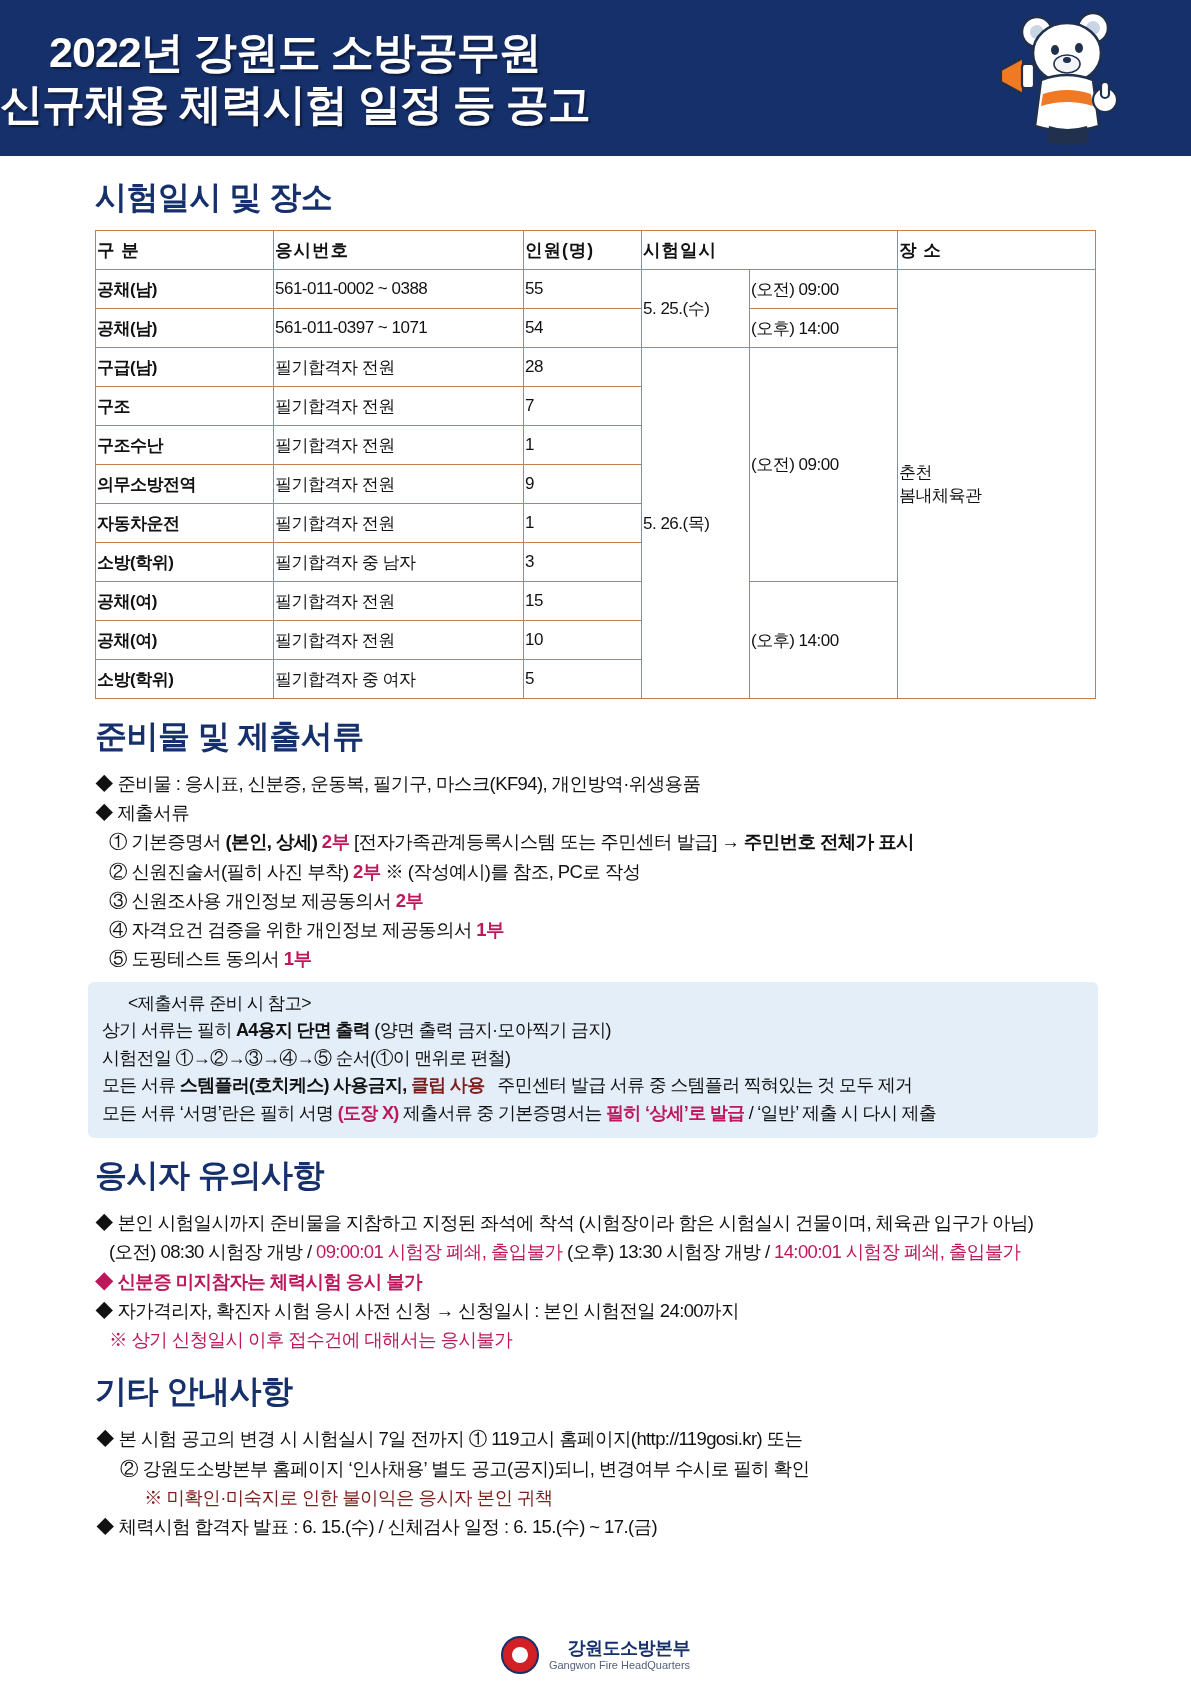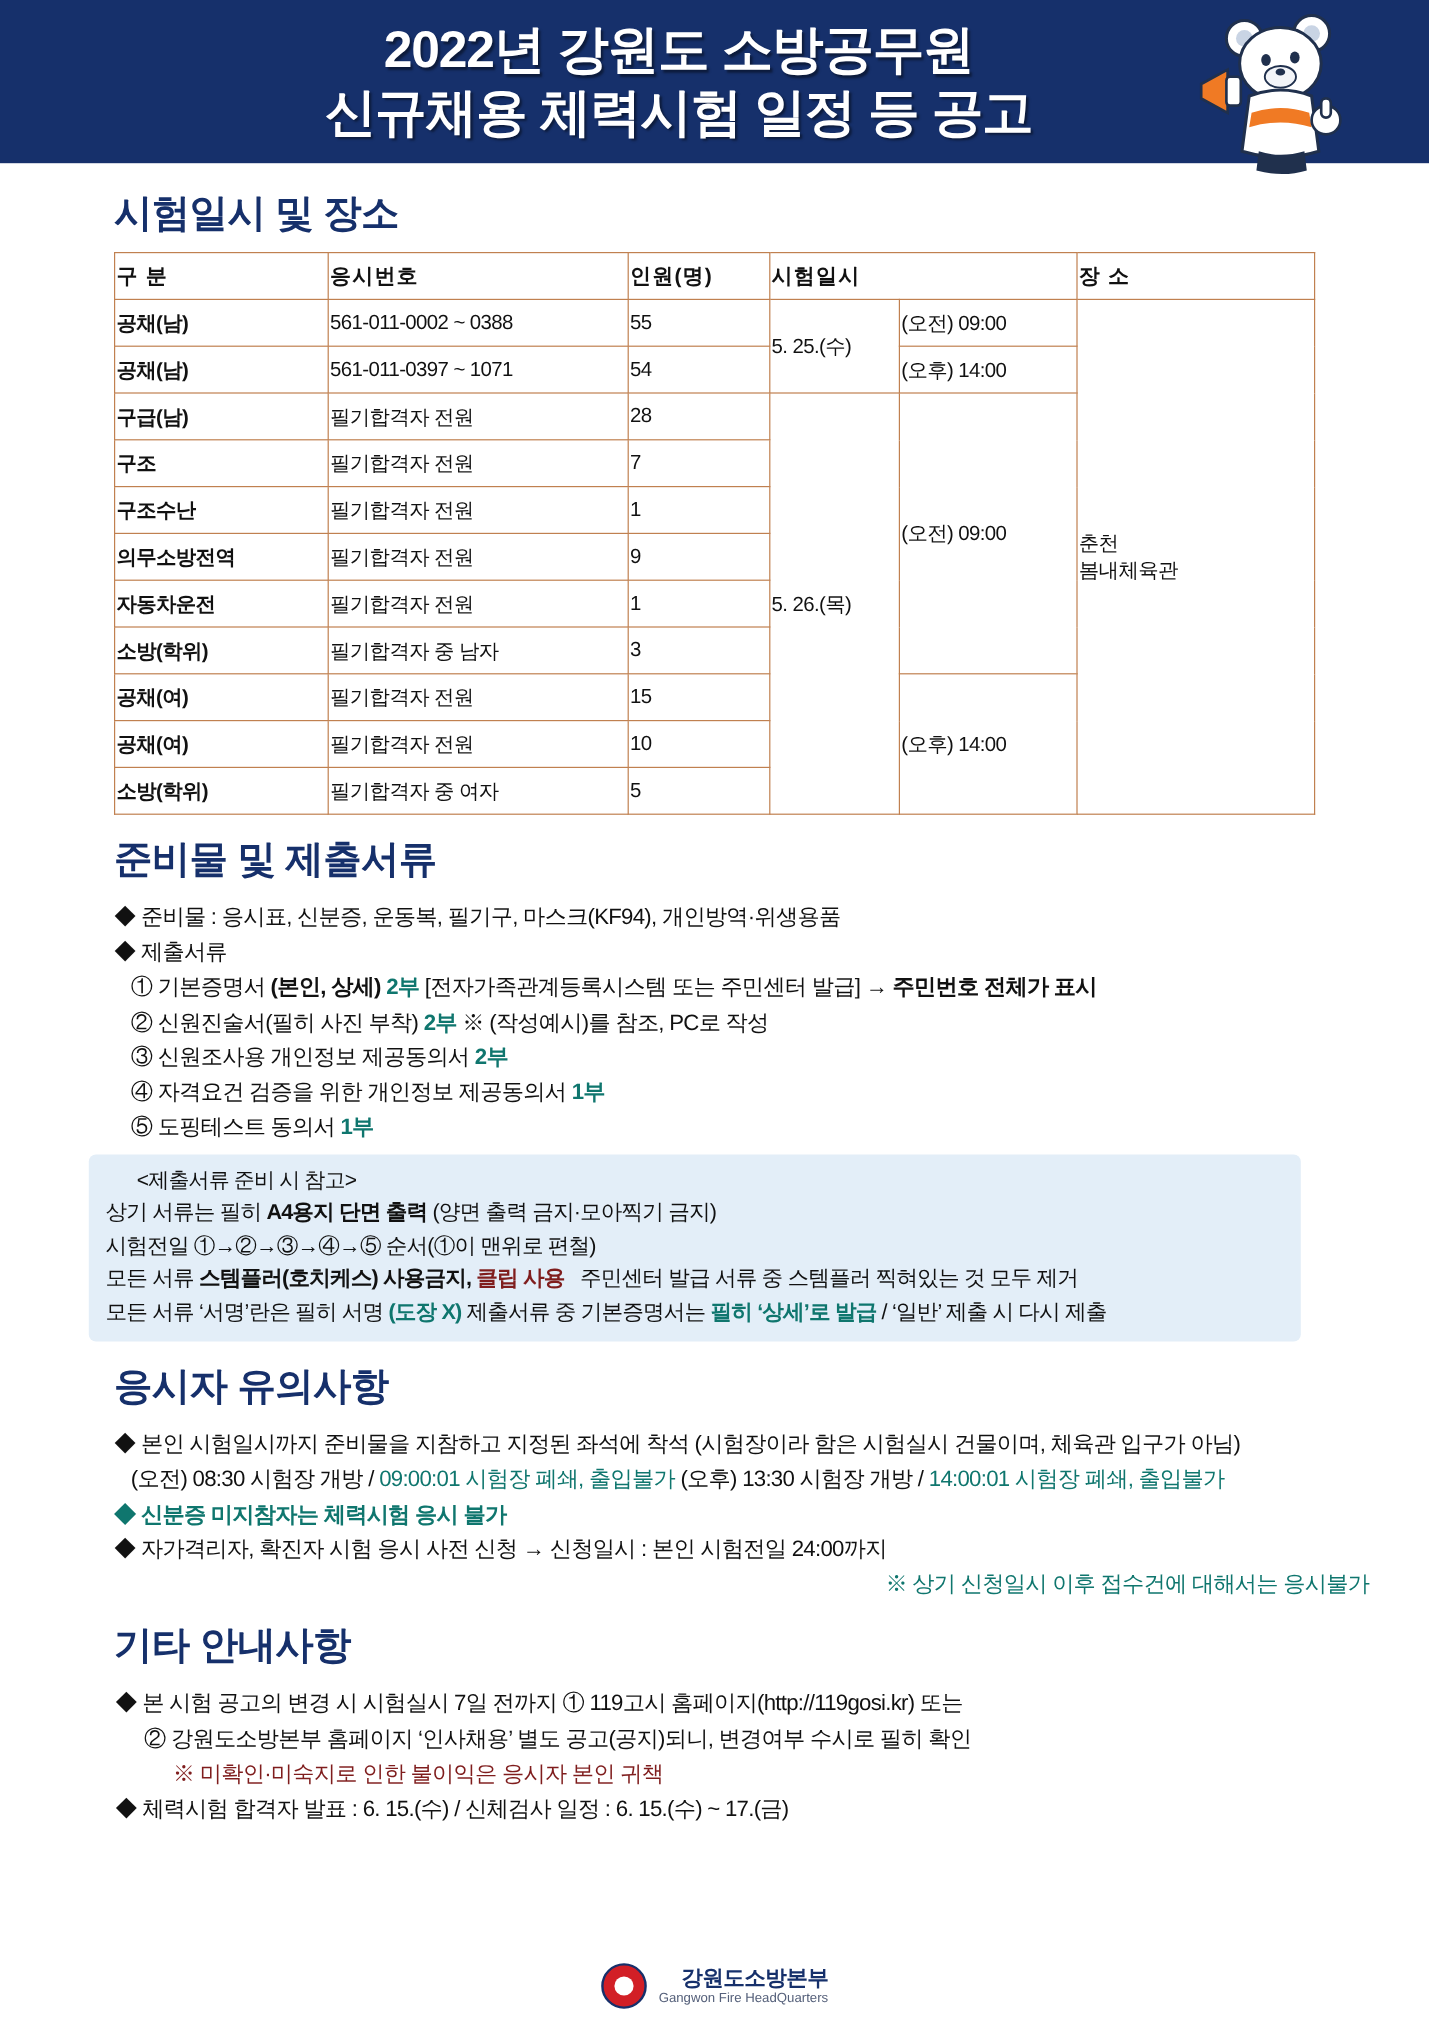--- a/index.html
+++ b/index.html
@@ -11,26 +11,26 @@
     height: 1684px;
     background: #ffffff;
     font-family: "Liberation Sans", sans-serif;
     color: #111111;
     position: relative;
     overflow: hidden;
   }
 
   
   .header {
-    height: 136px;
+    height: 156px;
     background: #16306b;
     position: relative;
     display: flex;
     align-items: center;
-    justify-content: center;
+    justify-content: flex-start;
   }
   .header-title {
     text-align: center;
     color: #ffffff;
     font-size: 43px;
     font-weight: bold;
     line-height: 1.22;
     letter-spacing: -1px;
     text-shadow: 2px 2px 2px rgba(0,0,0,0.45);
     padding-right: 60px;
@@ -93,27 +93,27 @@
   
   .blk {
     margin-left: 45px;
     font-size: 18.5px;
     line-height: 1.58;
     letter-spacing: -0.6px;
   }
   .blk .ln { white-space: nowrap; }
   .ind1 { padding-left: 14px; }
   .ind2 { padding-left: 24px; }
-  .red { color: #0f766e; text-align: right; }
+  .red { color: #be185d; }
   .blue { color: #7f1d1d; }
   .bold { font-weight: bold; }
 
   
   .notebox {
-    margin: 8px 0 0 24px;
+    margin: 8px 0 0 38px;
     width: 1010px;
     background: #e3eef8;
     border-radius: 6px;
     padding: 8px 14px 10px 14px;
     box-sizing: border-box;
     font-size: 18px;
     line-height: 1.55;
     letter-spacing: -0.7px;
   }
   .notebox .hdr { padding-left: 26px; font-size: 17.5px; }

